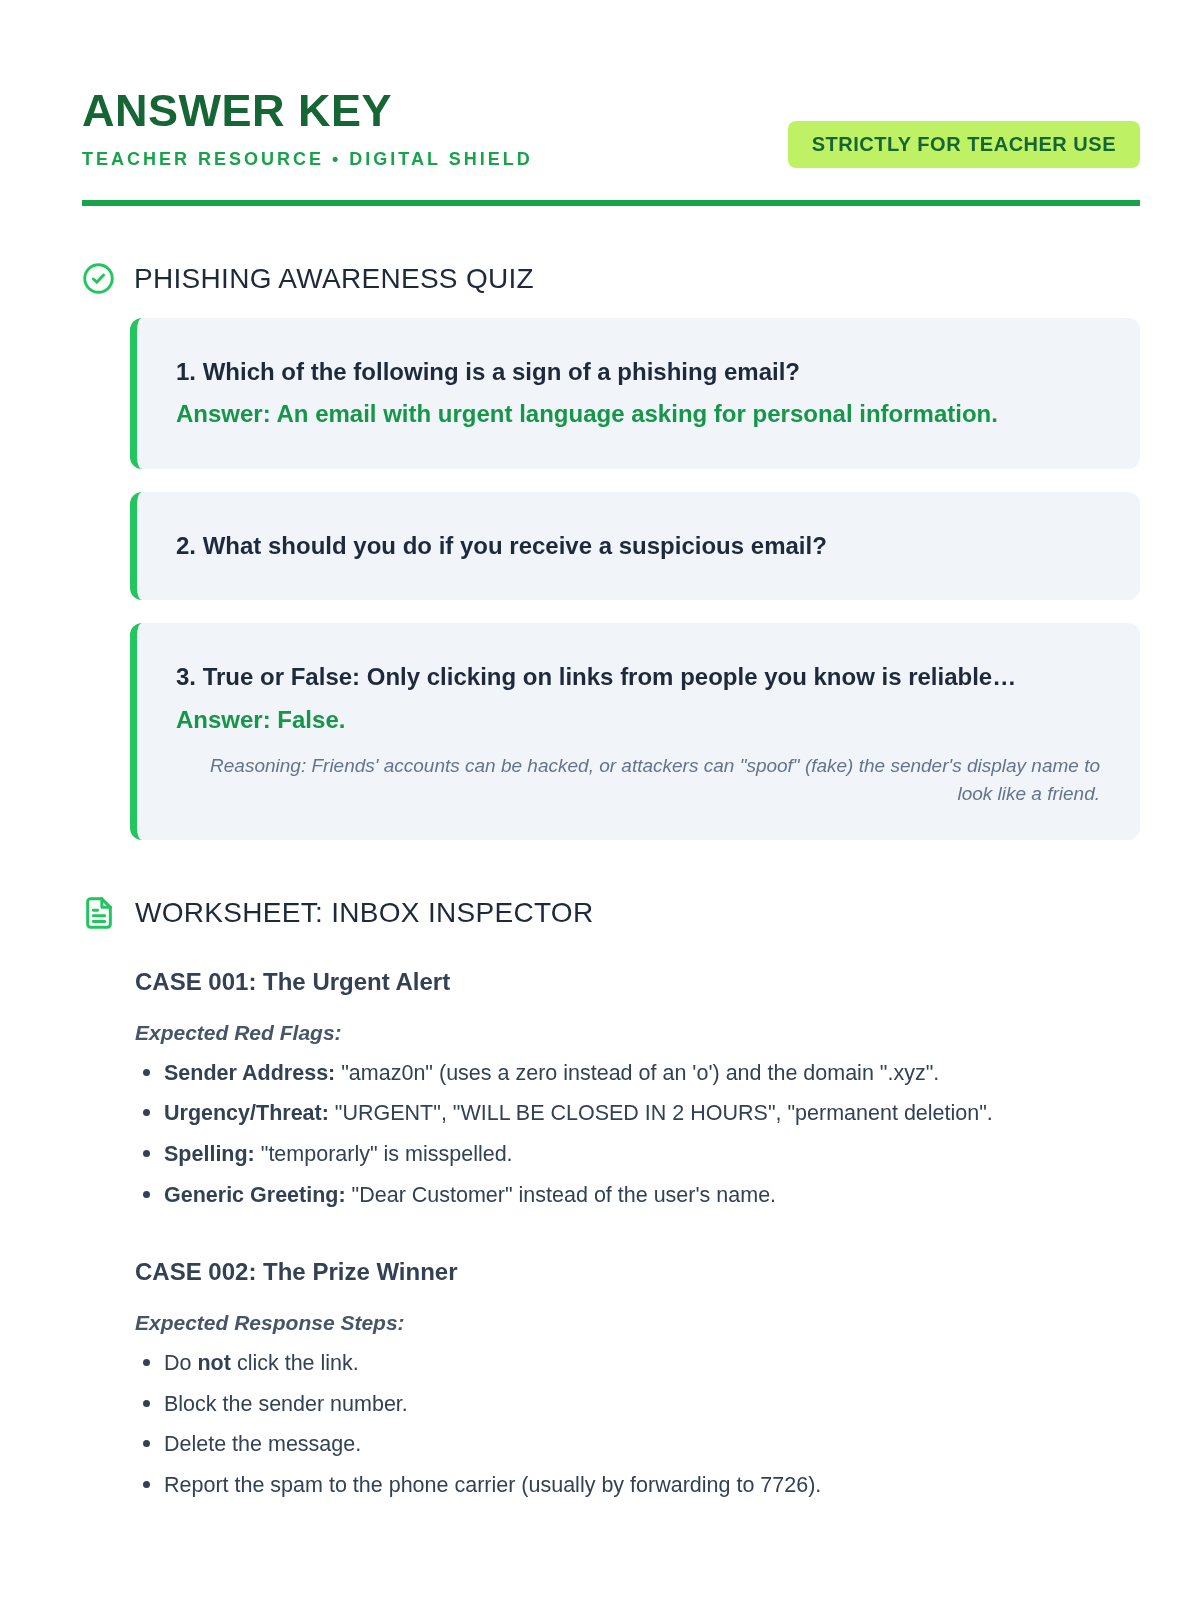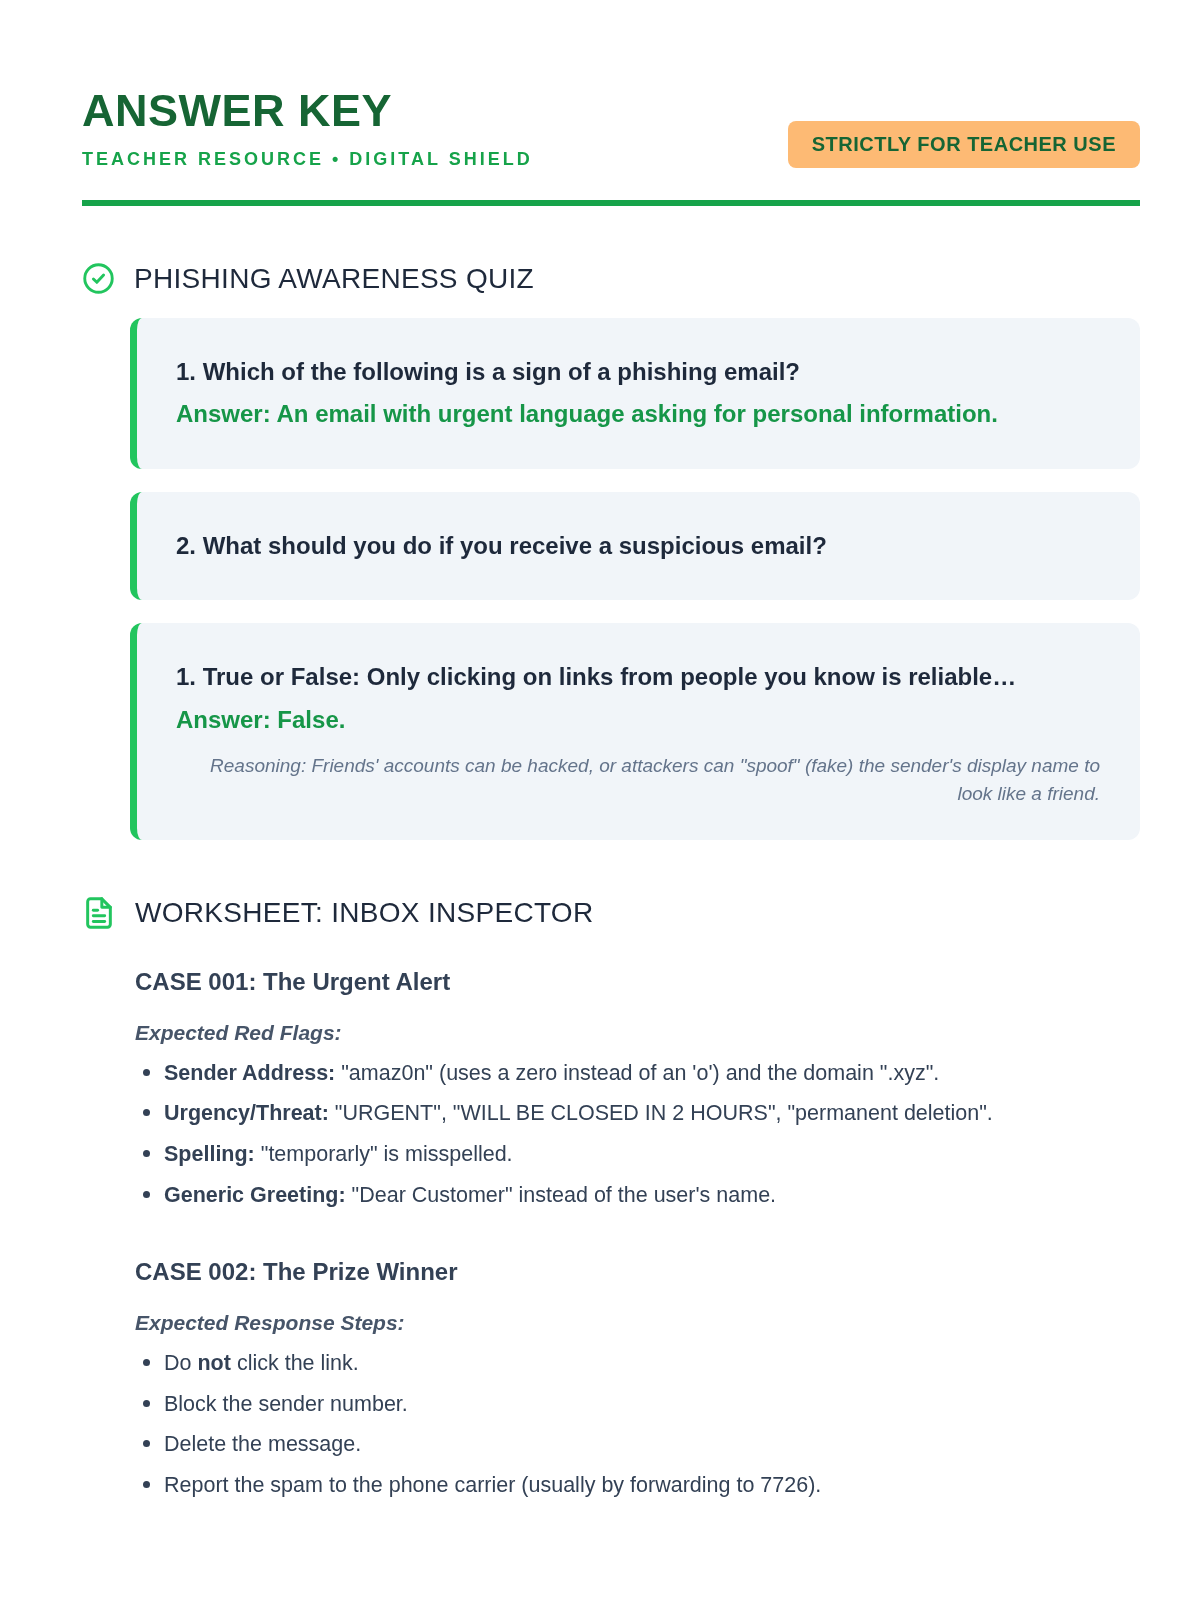--- a/index.html
+++ b/index.html
@@ -24,21 +24,21 @@
     color: #166534;
   }
   .doc-subtitle {
     margin-top: 12px;
     font-size: 18px;
     font-weight: 700;
     letter-spacing: 3px;
     color: #16a34a;
   }
   .teacher-badge {
-    background: #fdba74;
+    background: #bef264;
     color: #166534;
     font-size: 20px;
     font-weight: 700;
     letter-spacing: 0.5px;
     padding: 12px 24px;
     border-radius: 8px;
     margin-bottom: 2px;
     white-space: nowrap;
   }
   .divider {
@@ -161,21 +161,21 @@
   <div class="qcard">
     <p class="question">1. Which of the following is a sign of a phishing email?</p>
     <p class="answer">Answer: An email with urgent language asking for personal information.</p>
   </div>
 
   <div class="qcard">
     <p class="question">2. What should you do if you receive a suspicious email?</p>
   </div>
 
   <div class="qcard">
-    <p class="question">1. True or False: Only clicking on links from people you know is reliable…</p>
+    <p class="question">3. True or False: Only clicking on links from people you know is reliable…</p>
     <p class="answer">Answer: False.</p>
     <p class="reasoning">Reasoning: Friends' accounts can be hacked, or attackers can "spoof" (fake) the sender's display name to look like a friend.</p>
   </div>
 
   <div class="section-head">
     <span class="sec-icon">
       <svg width="34" height="34" viewBox="0 0 24 24" fill="none" stroke="#22c55e" stroke-width="2.1" stroke-linecap="round" stroke-linejoin="round">
         <path d="M14 2H6a2 2 0 0 0-2 2v16a2 2 0 0 0 2 2h12a2 2 0 0 0 2-2V8z"></path>
         <path d="M14 2v6h6"></path>
         <line x1="8" y1="10" x2="11" y2="10"></line>

